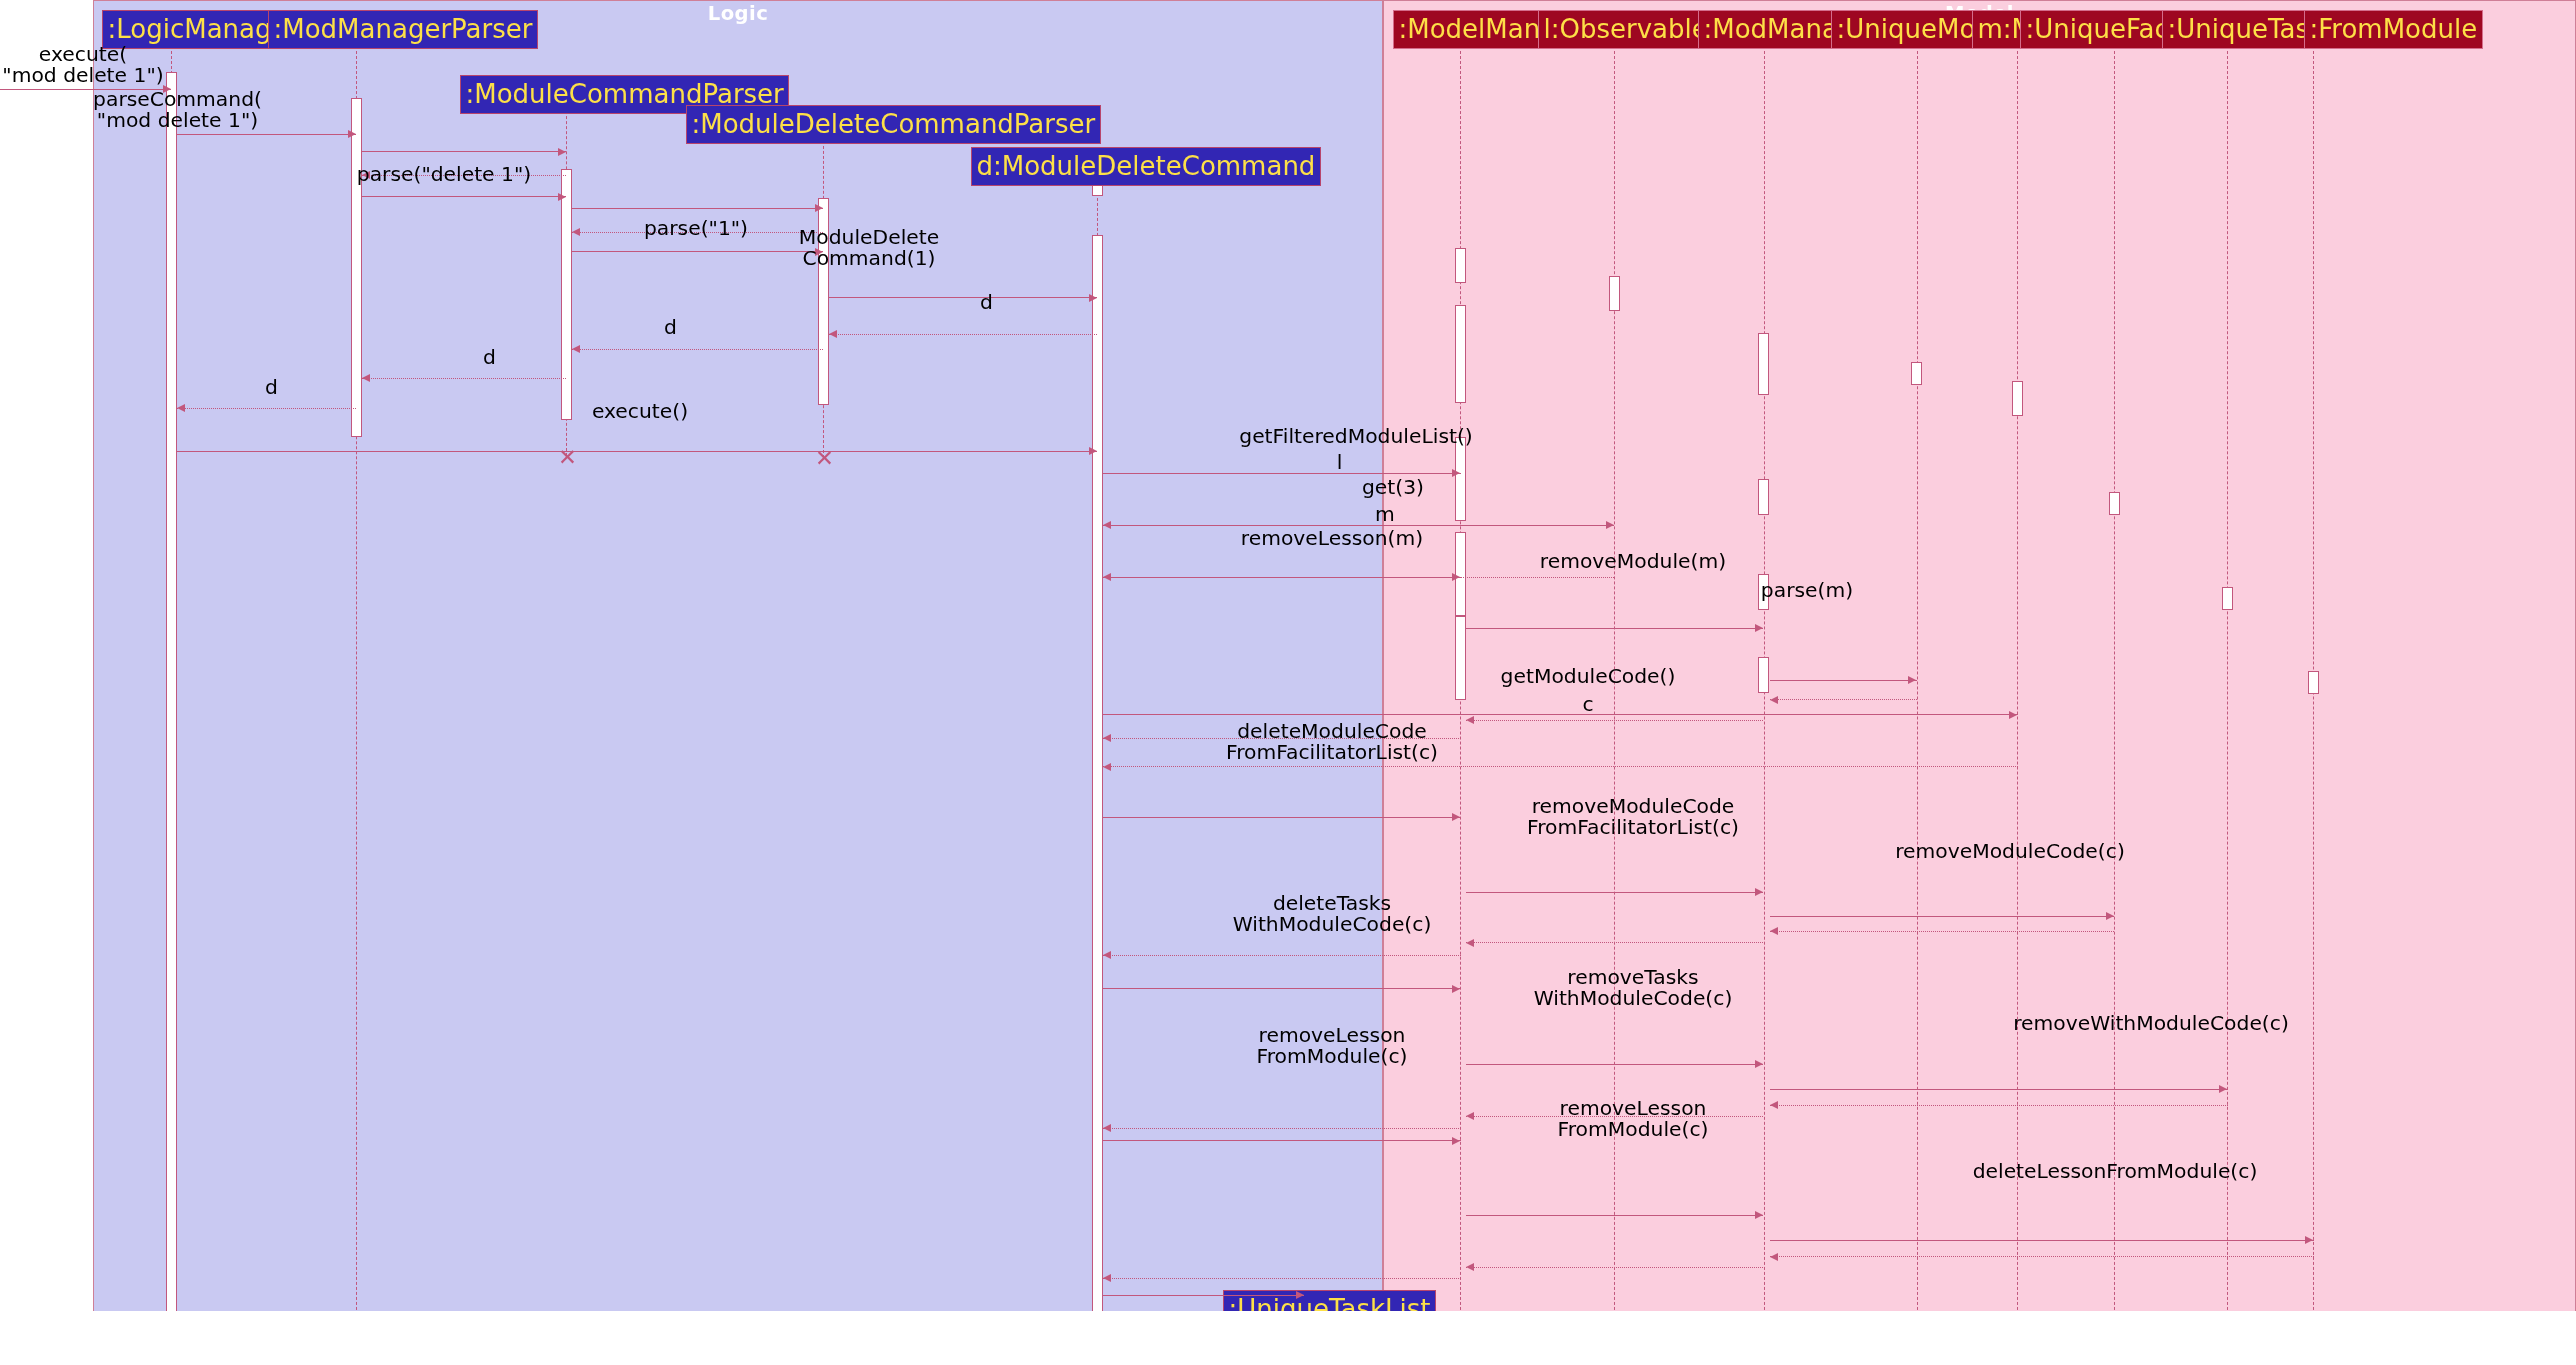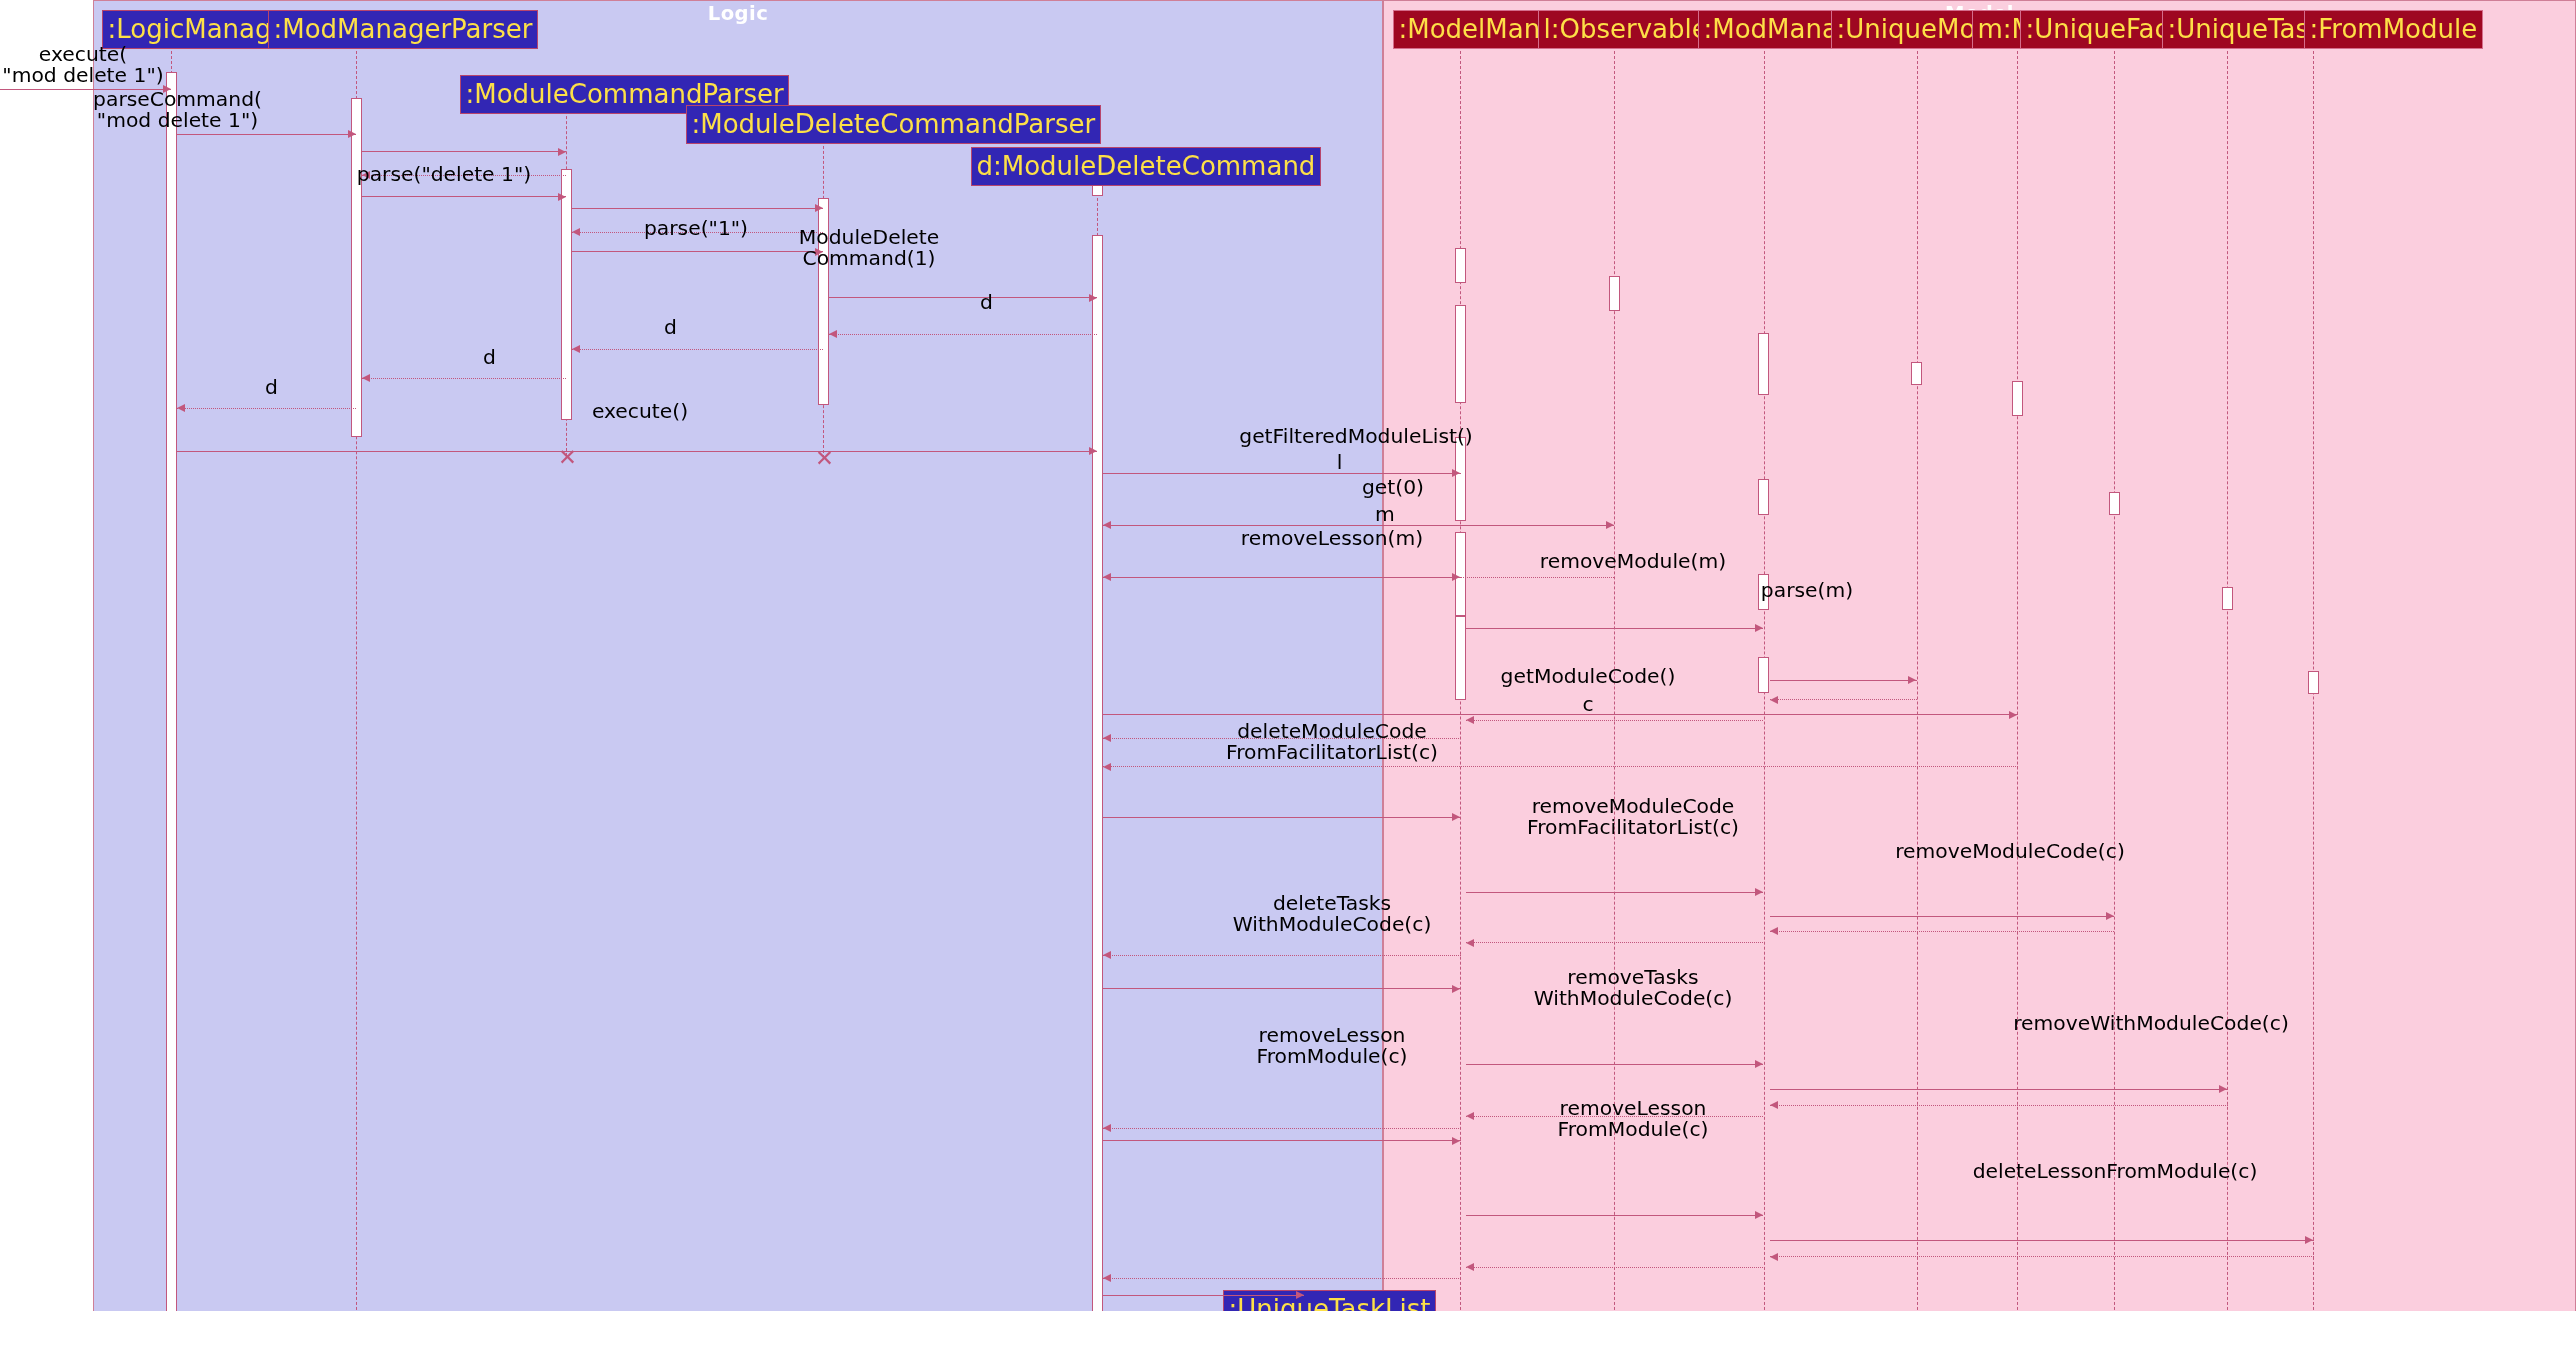--- a/index.html
+++ b/index.html
@@ -136,21 +136,21 @@
       <div class="arrowhead" style="top: 447px; left: 1089px;"></div>
       <div class="label" style="left: 527px; top: 401px; width: 226px;">execute()</div>
       <div class="msg" style="left: 1103px; top: 473px; width: 358px;"></div>
       <div class="arrowhead" style="top: 469px; left: 1452px;"></div>
       <div class="label" style="left: 1197px; top: 426px; width: 318px;">getFilteredModuleList()</div>
       <div class="msg ret" style="left: 1103px; top: 525px; width: 358px;"></div>
       <div class="arrowhead left" style="top: 521px; left: 1103px;"></div>
       <div class="label" style="left: 1189px; top: 452px; width: 301px;">l</div>
       <div class="msg" style="left: 1103px; top: 525px; width: 511px;"></div>
       <div class="arrowhead" style="top: 521px; left: 1606px;"></div>
-      <div class="label" style="left: 1235px; top: 477px; width: 316px;">get(0)</div>
+      <div class="label" style="left: 1235px; top: 477px; width: 316px;">get(3)</div>
       <div class="msg ret" style="left: 1103px; top: 577px; width: 511px;"></div>
       <div class="arrowhead left" style="top: 573px; left: 1103px;"></div>
       <div class="label" style="left: 1227px; top: 504px; width: 316px;">m</div>
       <div class="msg" style="left: 1103px; top: 577px; width: 358px;"></div>
       <div class="arrowhead" style="top: 573px; left: 1452px;"></div>
       <div class="label" style="left: 1174px; top: 528px; width: 316px;">removeLesson(m)</div>
       <div class="msg" style="left: 1466px; top: 628px; width: 297px;"></div>
       <div class="arrowhead" style="top: 624px; left: 1755px;"></div>
       <div class="label" style="left: 1475px; top: 551px; width: 316px;">removeModule(m)</div>
       <div class="msg" style="left: 1770px; top: 680px; width: 147px;"></div>

